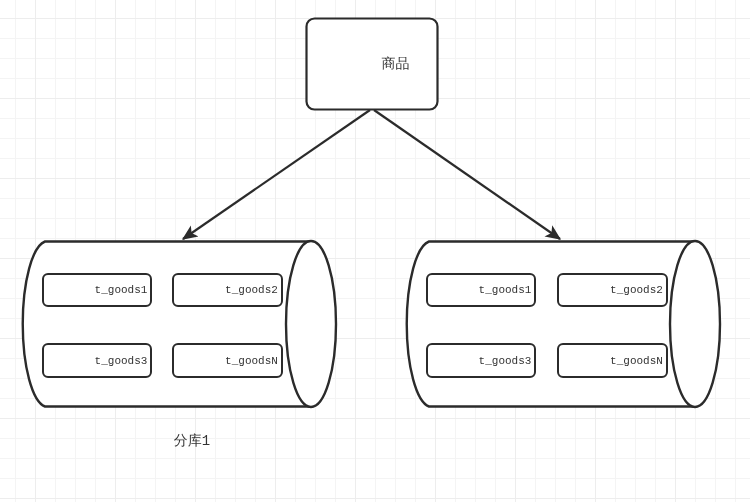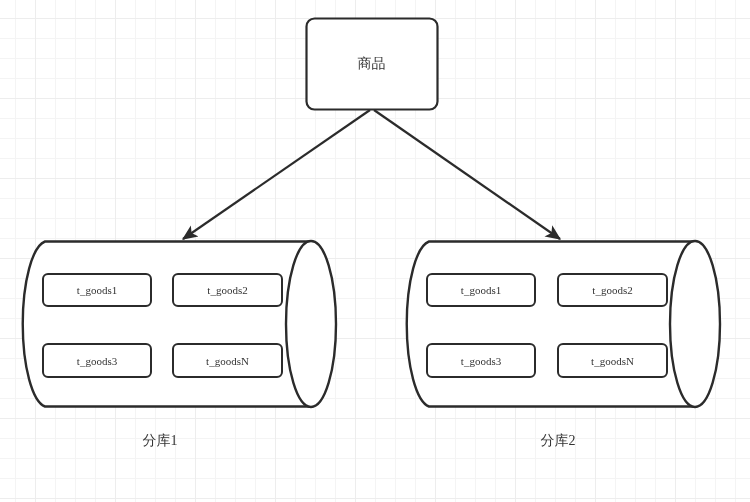--- a/index.html
+++ b/index.html
@@ -28,23 +28,24 @@
     top: 0;
     width: 750px;
     height: 502px;
   }
   .node-label {
     position: absolute;
     display: flex;
     align-items: center;
     justify-content: center;
     color: #333333;
-    font-family: Liberation Serif, serif;
+    font-family: Liberation Mono, monospace;
     white-space: nowrap;
     pointer-events: none;
+    margin-left: 24px;
   }
   .root-label {
     font-size: 14px;
   }
   .table-label {
     font-size: 11px;
   }
   .caption-label {
     font-size: 14px;
   }
@@ -93,16 +94,15 @@
   <div class="node-label table-label" style="left:42px; top:273px; width:110px; height:34px;">t_goods1</div>
   <div class="node-label table-label" style="left:172px; top:273px; width:111px; height:34px;">t_goods2</div>
   <div class="node-label table-label" style="left:42px; top:343px; width:110px; height:35px;">t_goods3</div>
   <div class="node-label table-label" style="left:172px; top:343px; width:111px; height:35px;">t_goodsN</div>
 
   <div class="node-label table-label" style="left:426px; top:273px; width:110px; height:34px;">t_goods1</div>
   <div class="node-label table-label" style="left:557px; top:273px; width:111px; height:34px;">t_goods2</div>
   <div class="node-label table-label" style="left:426px; top:343px; width:110px; height:35px;">t_goods3</div>
   <div class="node-label table-label" style="left:557px; top:343px; width:111px; height:35px;">t_goodsN</div>
 
-  <div class="node-label caption-label" style="left:100px; top:429px; width:120px; height:24px;">分库1</div>
-  <div class="node-label caption-label" style="left:498px; top:429px; width:120px; height:24px;">分库2</div>
+  <div class="node-label caption-label" style="left:108px; top:429px; width:120px; height:24px;">分库1</div>
 
 </div>
 
 </body></html>

